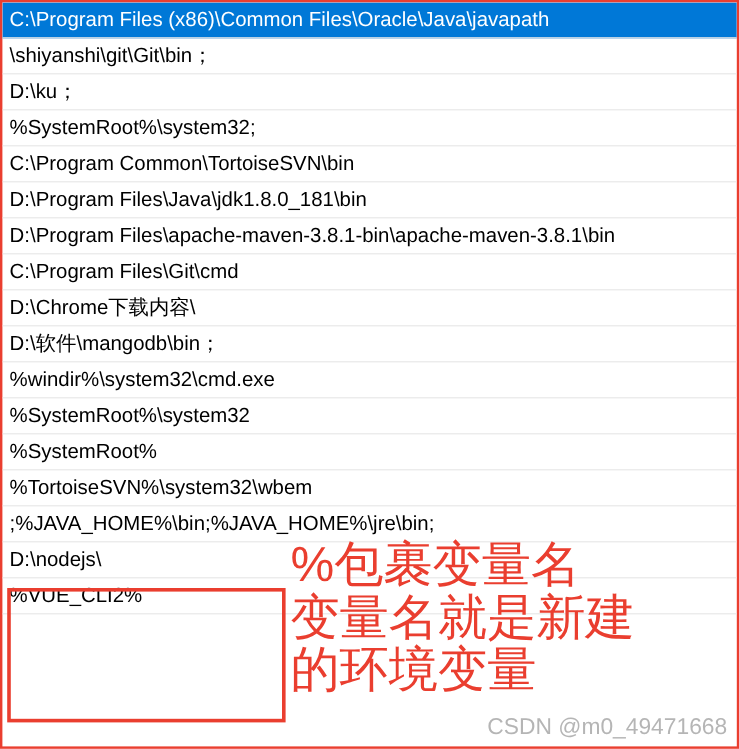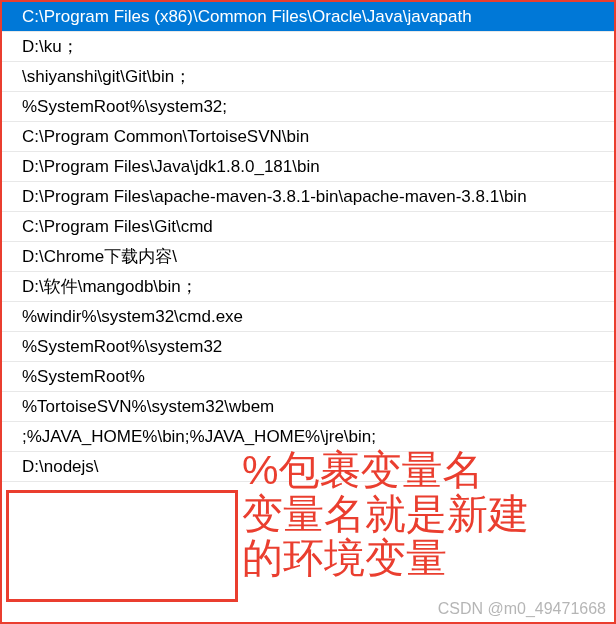--- a/index.html
+++ b/index.html
@@ -16,21 +16,21 @@
       border: 2px solid #ea3e2f;
       position: relative;
       overflow: hidden;
     }
     .list {
       width: 100%;
     }
     .item {
       height: 30px;
       line-height: 30px;
-      padding-left: 20px;
+      padding-left: 6px;
       border-bottom: 1px solid #e8e8e8;
       white-space: nowrap;
       overflow: hidden;
       color: #000;
     }
     .item.selected {
       background: #0078d7;
       color: #ffffff;
     }
     .annotation-box {
@@ -51,45 +51,46 @@
       line-height: 44px;
       font-family: "Microsoft YaHei", "SimSun", sans-serif;
       pointer-events: none;
       font-weight: 400;
     }
     .watermark {
       position: absolute;
       right: 8px;
       bottom: 4px;
       color: rgba(120,120,120,0.55);
-      font-size: 16px;
+      font-size: 19px;
       font-family: Arial, sans-serif;
       pointer-events: none;
     }
   </style>
 </head>
 <body>
 
 <div class="list">
     <div class="item selected">C:\Program Files (x86)\Common Files\Oracle\Java\javapath</div>
+    <div class="item">\shiyanshi\git\Git\bin；</div>
     <div class="item">D:\ku；</div>
-    <div class="item">\shiyanshi\git\Git\bin；</div>
     <div class="item">%SystemRoot%\system32;</div>
     <div class="item">C:\Program Common\TortoiseSVN\bin</div>
     <div class="item">D:\Program Files\Java\jdk1.8.0_181\bin</div>
     <div class="item">D:\Program Files\apache-maven-3.8.1-bin\apache-maven-3.8.1\bin</div>
     <div class="item">C:\Program Files\Git\cmd</div>
     <div class="item">D:\Chrome下载内容\</div>
     <div class="item">D:\软件\mangodb\bin；</div>
     <div class="item">%windir%\system32\cmd.exe</div>
     <div class="item">%SystemRoot%\system32</div>
     <div class="item">%SystemRoot%</div>
     <div class="item">%TortoiseSVN%\system32\wbem</div>
     <div class="item">;%JAVA_HOME%\bin;%JAVA_HOME%\jre\bin;</div>
     <div class="item">D:\nodejs\</div>
+    <div class="item">%VUE_CLI2%</div>
   </div>
 
 <div class="annotation-box"></div>
 
 <div class="annotation-text">
   <div>%包裹变量名</div>
   <div>变量名就是新建</div>
   <div>的环境变量</div>
 </div>
 

